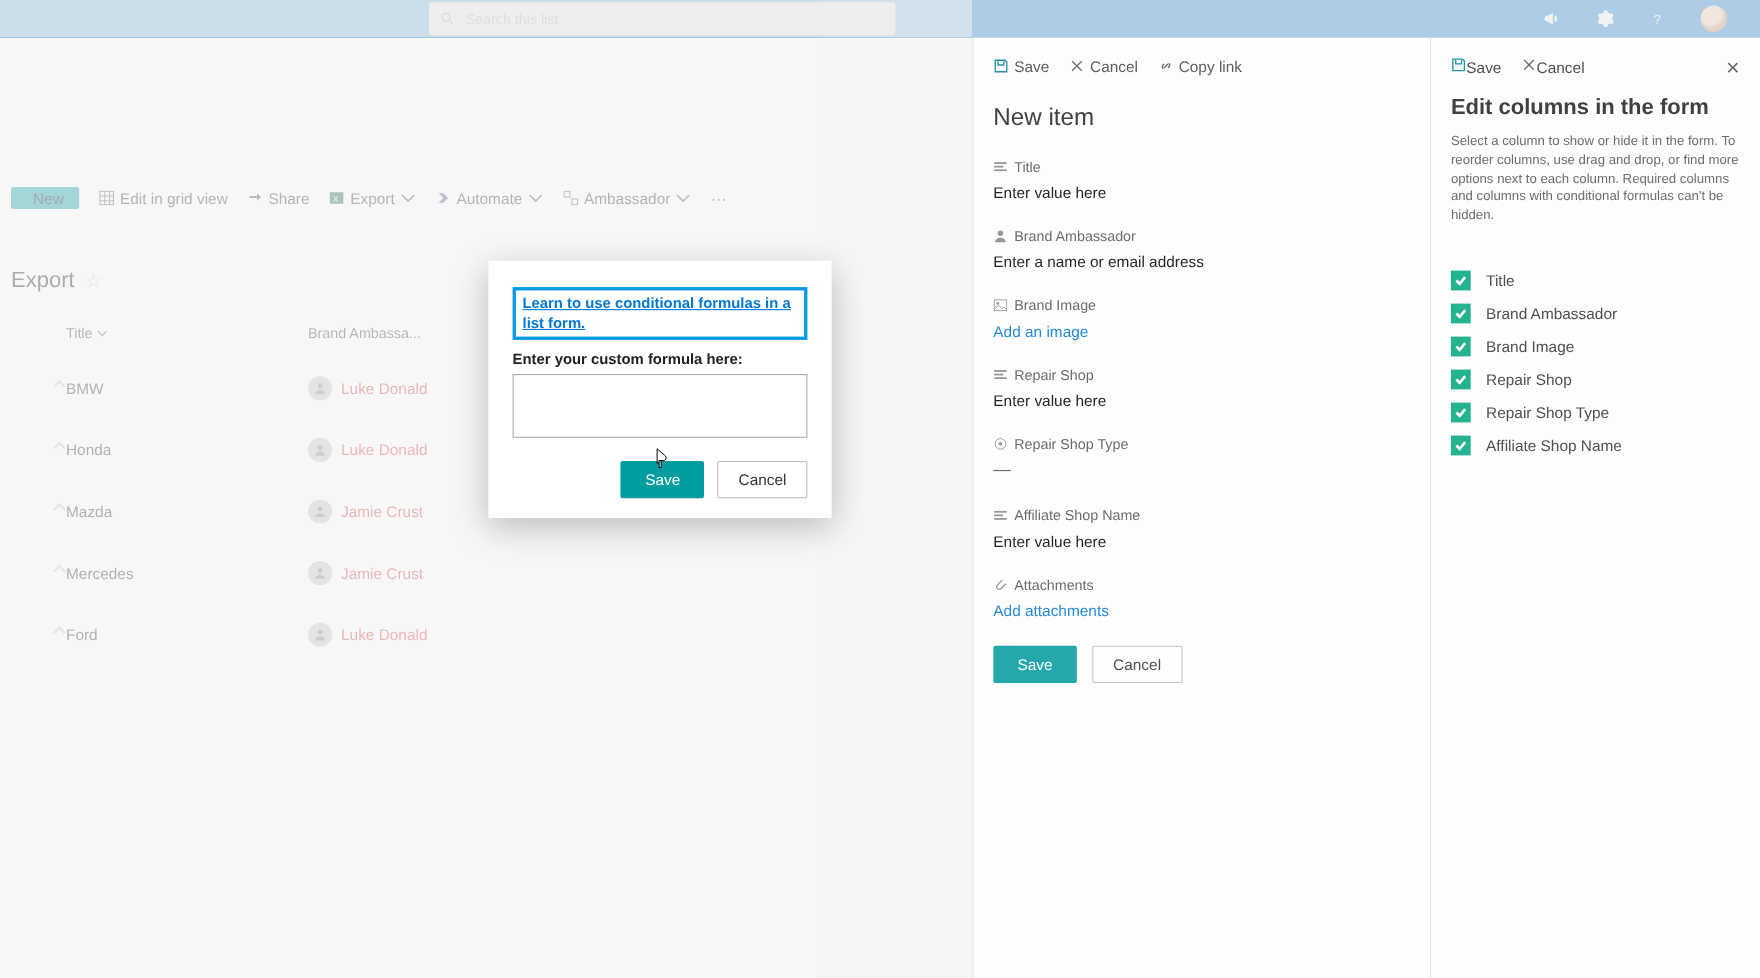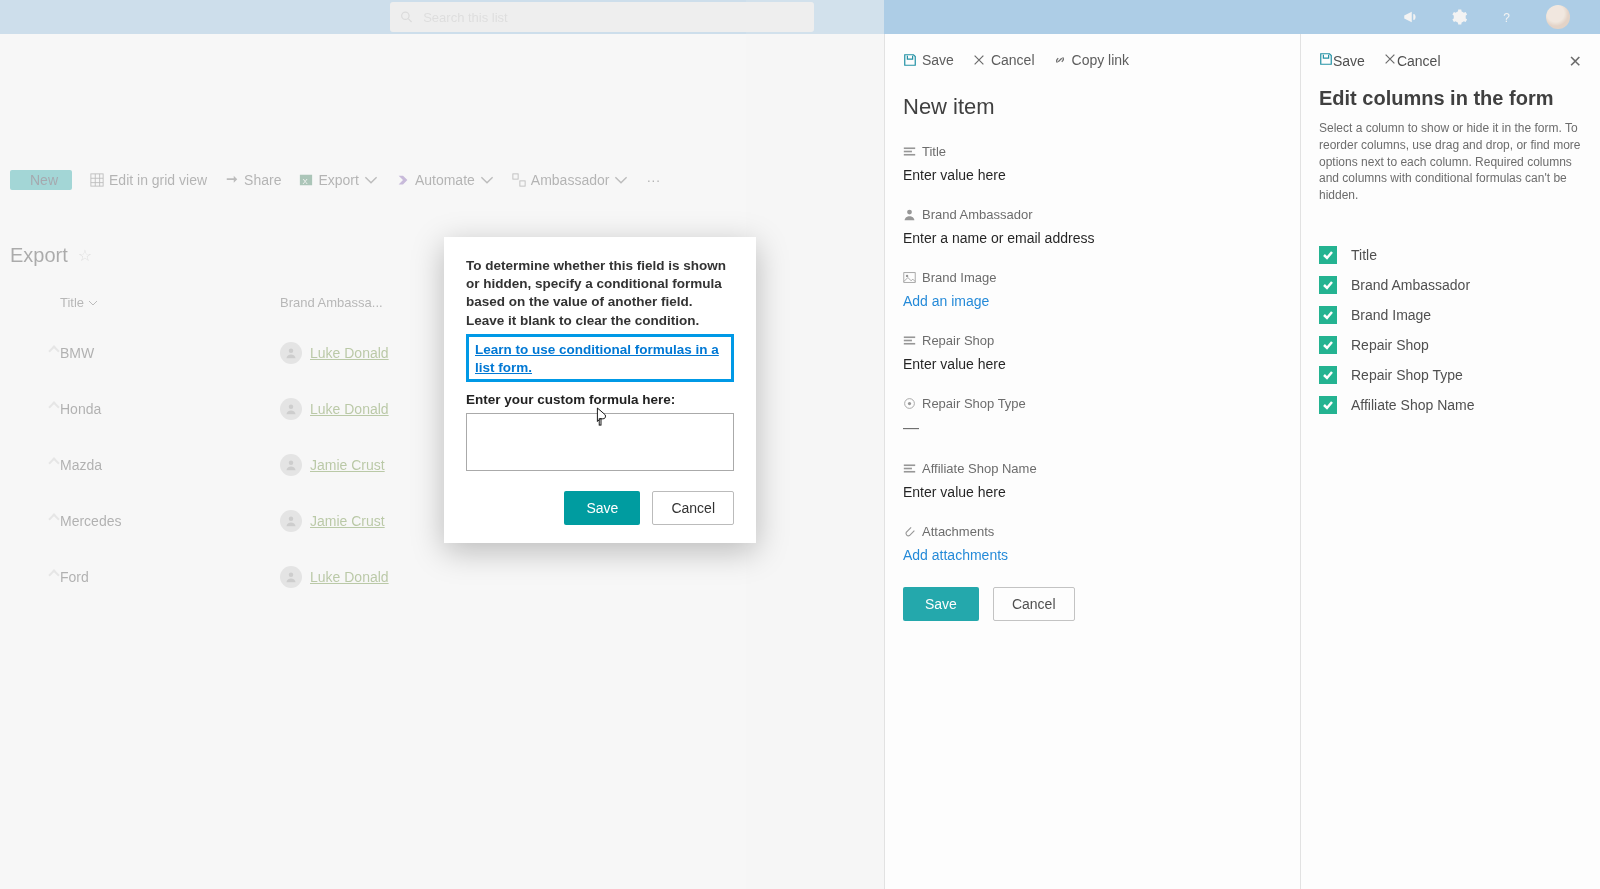--- a/index.html
+++ b/index.html
@@ -24,21 +24,21 @@
   
   .list-title { position: absolute; top: 244px; left: 10px; font-size: 20px; color: #222; display: flex; align-items: center; gap: 10px; }
   .star { color: #bbb; font-size: 16px; }
   .col-header-row { position: absolute; top: 295px; left: 10px; display: flex; }
   .col-title { width: 270px; padding-left: 50px; font-size: 13px; color: #444; display:flex; align-items:center; gap:4px;}
   .col-brand { width: 200px; font-size: 13px; color: #444; }
   .rows { position: absolute; top: 325px; left: 10px; }
   .row { display: flex; align-items: center; height: 56px; }
   .cell-title { width: 270px; padding-left: 50px; font-size: 14px; color: #333; position: relative; }
   .cell-title::before { content: ""; position: absolute; left: 40px; top: 2px; width: 6px; height: 6px; border-top: 2px solid #888; border-right: 2px solid #888; transform: rotate(-45deg); opacity:.4;}
-  .cell-brand { width: 260px; font-size: 14px; color: #4d7c0f; display: flex; align-items: center; gap: 8px; text-decoration: underline; }
+  .cell-brand { width: 260px; font-size: 14px; color: #ef4444; display: flex; align-items: center; gap: 8px; }
   .person-circle { width: 22px; height: 22px; border-radius: 50%; background: #d0d0d0; display:inline-flex; align-items:center; justify-content:center;}
   .person-circle svg{width:12px;height:12px;fill:#888;}
 
   
   .dim { position: absolute; inset: 0; background: rgba(240,240,240,0.55); }
 
   
   .panel-newitem { position: absolute; top: 34px; right: 300px; width: 416px; bottom: 0; background: #fff; border-left: 1px solid #e0e0e0; padding: 18px 18px 18px 18px; }
   .panel-newitem .pn-bar { display: flex; gap: 18px; font-size: 14px; color: #444; margin-bottom: 26px; }
   .pn-bar .pn-item { display: flex; align-items: center; gap: 5px; }
@@ -406,21 +406,20 @@
           </svg>
         </span>
         <span>Affiliate Shop Name</span>
       </div>
   </div>
 </div>
 
 <div class="dim" style="left:746px; background:rgba(240,240,240,0.15);"></div>
 
 <div class="modal">
-  <div class="modal-desc">To determine whether this field is shown or hidden, specify a conditional formula based on the value of another field. Leave it blank to clear the condition.</div>
   <div class="modal-link-box">
     <a class="modal-link">Learn to use conditional formulas in a list form.</a>
   </div>
   <div class="modal-label">Enter your custom formula here:</div>
   <textarea class="modal-textarea" style=""></textarea>
   <div class="modal-actions">
     <button class="btn-teal">Save</button>
     <button class="btn-outline">Cancel</button>
   </div>
 </div>

